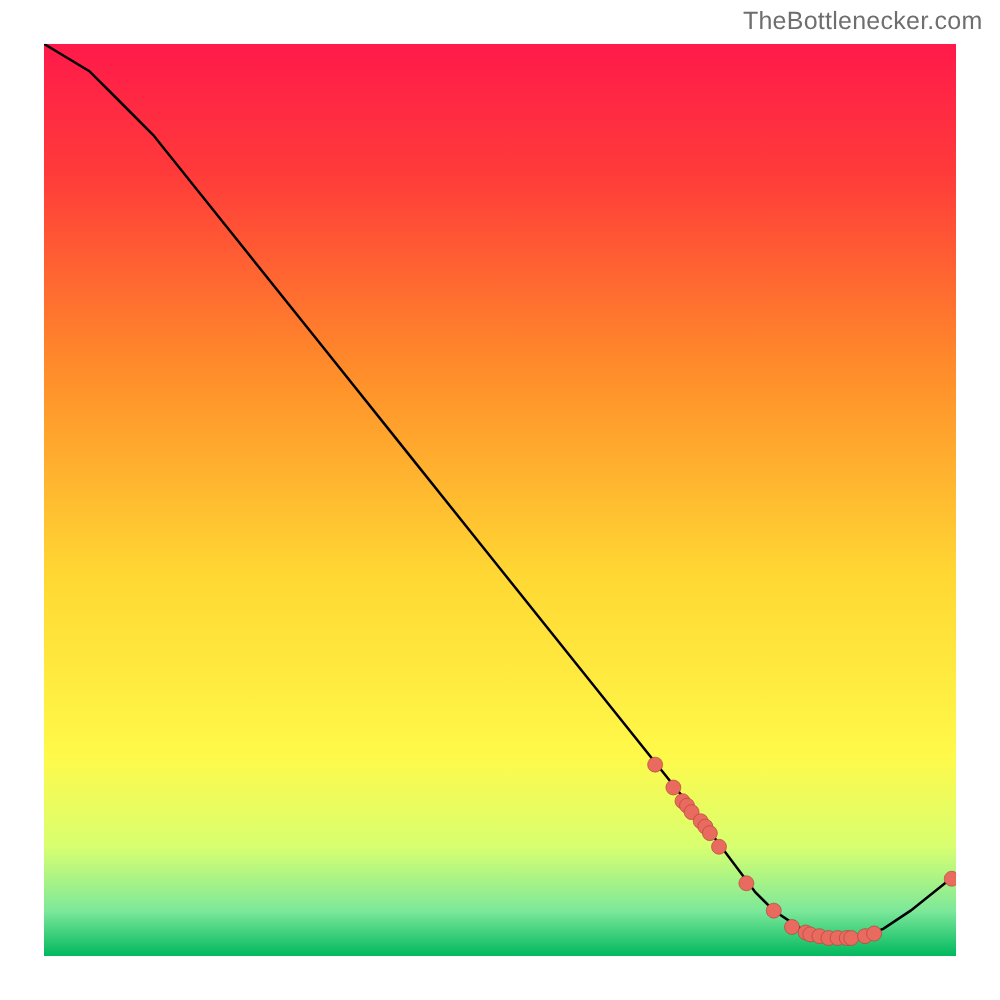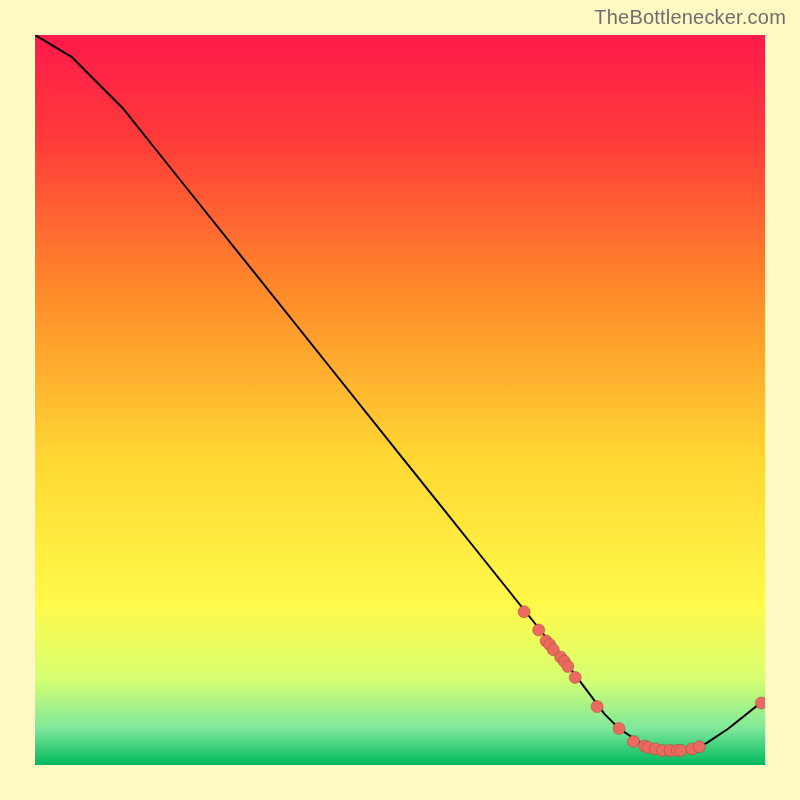--- a/index.html
+++ b/index.html
@@ -10,21 +10,21 @@
     height: 800px;
     position: relative;
     font-family: Arial, sans-serif;
   }
   .outer {
     position: absolute;
     top: 0;
     left: 0;
     width: 800px;
     height: 800px;
-    background: #fef9c3;
+    background: #ffffff;
   }
   .watermark {
     position: absolute;
     top: 6px;
     right: 14px;
     color: #6e6e6e;
     font-size: 20px;
     font-weight: 500;
     letter-spacing: 0.2px;
   }

